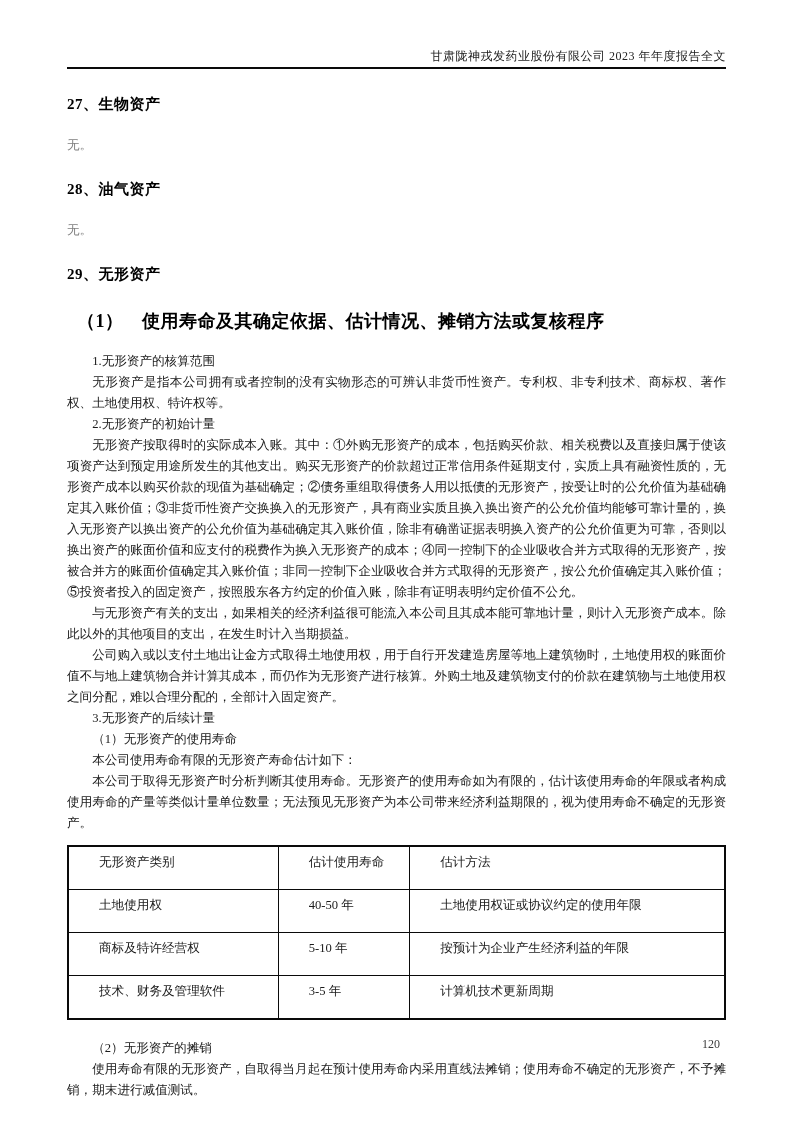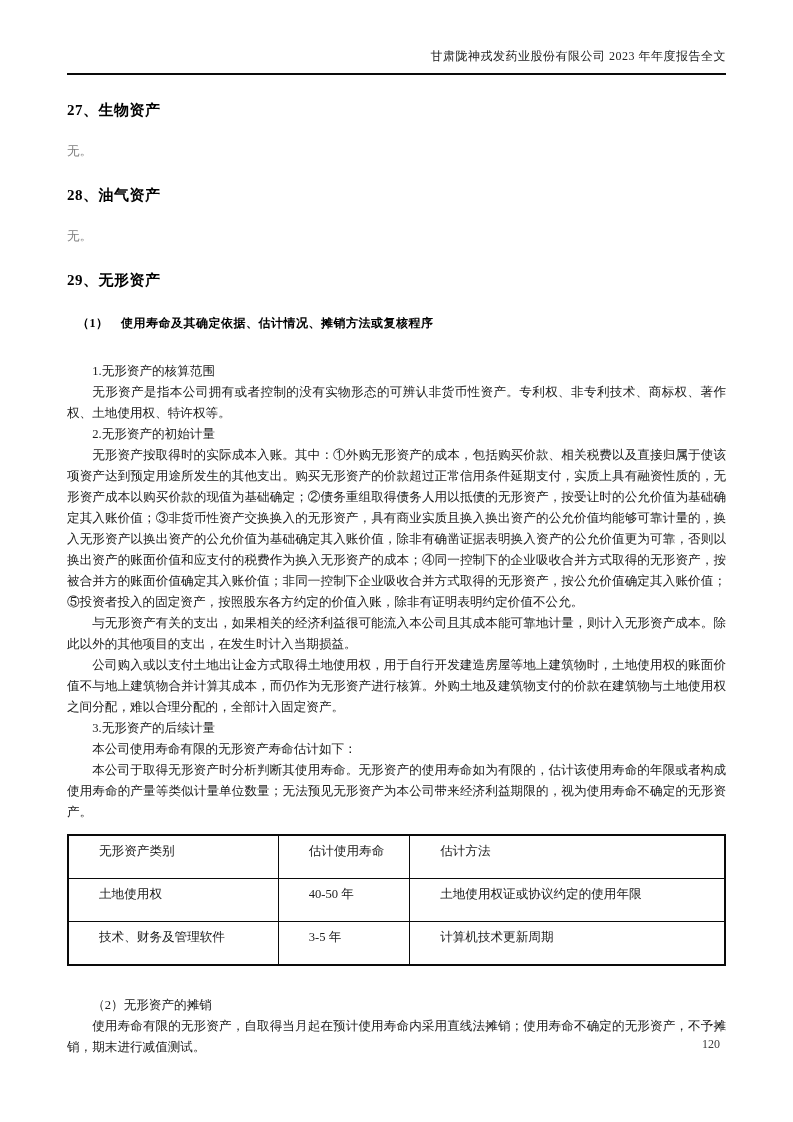--- a/index.html
+++ b/index.html
@@ -15,45 +15,45 @@
     padding: 48px 67px 0 67px;
     background: #ffffff;
     font-family: "Liberation Serif", "DejaVu Serif", serif;
     color: #1a1a1a;
     overflow: hidden;
   }
   .doc-header {
     text-align: right;
     font-size: 12px;
     color: #222222;
-    padding-bottom: 8px;
+    padding-bottom: 2px;
     border-bottom: 2px solid #0a0a0a;
     letter-spacing: 0.5px;
   }
   .sec-heading {
     font-size: 15px;
     font-weight: bold;
     color: #000000;
     margin: 26px 0 0 0;
     letter-spacing: 0.5px;
   }
   .none-text {
     font-size: 12.6px;
     color: #7f7f7f;
     margin-top: 23px;
   }
   .sub-heading {
-    font-size: 12px;
+    font-size: 18px;
     font-weight: bold;
     color: #000000;
     margin: 25px 0 0 10px;
     letter-spacing: 0.5px;
   }
   .body-block {
-    margin-top: 29px;
+    margin-top: 18px;
   }
   .body-block p {
     margin: 0;
     font-size: 12.6px;
     line-height: 21px;
     text-indent: 2em;
     text-align: justify;
     color: #1a1a1a;
   }
   table.life-table {
@@ -103,20 +103,21 @@
   <div class="sub-heading">（1）　使用寿命及其确定依据、估计情况、摊销方法或复核程序</div>
 
   <div class="body-block">
     <p>1.无形资产的核算范围</p>
     <p>无形资产是指本公司拥有或者控制的没有实物形态的可辨认非货币性资产。专利权、非专利技术、商标权、著作权、土地使用权、特许权等。</p>
     <p>2.无形资产的初始计量</p>
     <p>无形资产按取得时的实际成本入账。其中：①外购无形资产的成本，包括购买价款、相关税费以及直接归属于使该项资产达到预定用途所发生的其他支出。购买无形资产的价款超过正常信用条件延期支付，实质上具有融资性质的，无形资产成本以购买价款的现值为基础确定；②债务重组取得债务人用以抵债的无形资产，按受让时的公允价值为基础确定其入账价值；③非货币性资产交换换入的无形资产，具有商业实质且换入换出资产的公允价值均能够可靠计量的，换入无形资产以换出资产的公允价值为基础确定其入账价值，除非有确凿证据表明换入资产的公允价值更为可靠，否则以换出资产的账面价值和应支付的税费作为换入无形资产的成本；④同一控制下的企业吸收合并方式取得的无形资产，按被合并方的账面价值确定其入账价值；非同一控制下企业吸收合并方式取得的无形资产，按公允价值确定其入账价值；⑤投资者投入的固定资产，按照股东各方约定的价值入账，除非有证明表明约定价值不公允。</p>
     <p>与无形资产有关的支出，如果相关的经济利益很可能流入本公司且其成本能可靠地计量，则计入无形资产成本。除此以外的其他项目的支出，在发生时计入当期损益。</p>
     <p>公司购入或以支付土地出让金方式取得土地使用权，用于自行开发建造房屋等地上建筑物时，土地使用权的账面价值不与地上建筑物合并计算其成本，而仍作为无形资产进行核算。外购土地及建筑物支付的价款在建筑物与土地使用权之间分配，难以合理分配的，全部计入固定资产。</p>
     <p>3.无形资产的后续计量</p>
+    <p>（1）无形资产的使用寿命</p>
     <p>本公司使用寿命有限的无形资产寿命估计如下：</p>
     <p>本公司于取得无形资产时分析判断其使用寿命。无形资产的使用寿命如为有限的，估计该使用寿命的年限或者构成使用寿命的产量等类似计量单位数量；无法预见无形资产为本公司带来经济利益期限的，视为使用寿命不确定的无形资产。</p>
   </div>
 
   <table class="life-table">
     <colgroup>
         <col class="c1">
         <col class="c2">
         <col class="c3">
       </colgroup>
@@ -125,20 +126,25 @@
         <th>无形资产类别</th>
         <th>估计使用寿命</th>
         <th>估计方法</th>
       </tr>
       <tr>
         <td>土地使用权</td>
         <td>40-50 年</td>
         <td>土地使用权证或协议约定的使用年限</td>
       </tr>
       <tr>
+        <td>商标及特许经营权</td>
+        <td>5-10 年</td>
+        <td>按预计为企业产生经济利益的年限</td>
+      </tr>
+      <tr>
         <td>技术、财务及管理软件</td>
         <td>3-5 年</td>
         <td>计算机技术更新周期</td>
       </tr>
     </tbody>
   </table>
 
   <div class="body-block after-table">
     <p>（2）无形资产的摊销</p>
     <p>使用寿命有限的无形资产，自取得当月起在预计使用寿命内采用直线法摊销；使用寿命不确定的无形资产，不予摊销，期末进行减值测试。</p>

